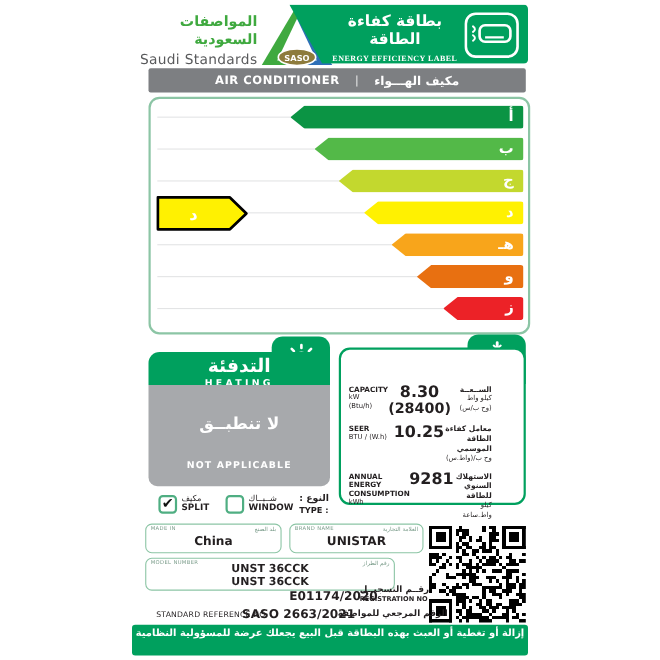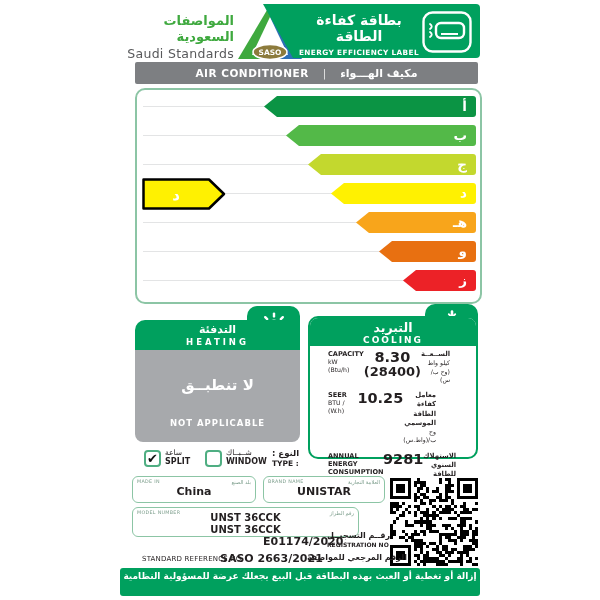--- a/index.html
+++ b/index.html
@@ -17,21 +17,21 @@
   
   .hdr{position:absolute;left:0;top:0;width:360px;height:54px;}
   .hdr-green{position:absolute;left:130px;top:0;width:230px;height:54px;background:var(--green);
     clip-path:polygon(13px 0,100% 0,100% 100%,43px 100%);border-radius:0 4px 4px 0;}
   .org{position:absolute;left:0;top:9px;width:114px;text-align:right;line-height:1.25;}
   .org-ar{color:#3FA93F;font-weight:bold;font-size:13px;direction:rtl;}
   .org-en{color:#58595B;font-size:12.5px;letter-spacing:.3px;}
   .saso-logo{position:absolute;left:117px;top:0px;}
   .hdr-titles{position:absolute;left:178px;top:8px;width:122px;text-align:center;color:#fff;}
   .hdr-title-ar{font-weight:bold;font-size:14px;direction:rtl;}
-  .hdr-title-en{font-weight:bold;font-size:7.3px;letter-spacing:.4px;margin-top:4px;}
+  .hdr-title-en{font-weight:bold;font-size:7.3px;letter-spacing:.4px;margin-top:4px;font-family:Liberation Serif, serif;}
   .ac-chip{position:absolute;left:302px;top:7px;}
 
   
   .pbar{position:absolute;left:15px;top:58px;width:343px;height:22px;background:var(--graybar);
     border-radius:2px;display:flex;align-items:center;justify-content:center;gap:14px;color:#fff;}
   .pbar .en{font-weight:bold;font-size:10.5px;letter-spacing:.5px;}
   .pbar .dv{font-size:10px;opacity:.85;}
   .pbar .ar{font-weight:bold;font-size:11px;direction:rtl;}
 
   
@@ -42,37 +42,37 @@
   .rbar{position:absolute;right:0px;top:0;height:21px;
     clip-path:polygon(0 50%,13px 0,100% 0,100% 100%,13px 100%);border-radius:0 3px 3px 0;}
   .rletter{position:absolute;right:9px;top:2px;color:#fff;font-weight:bold;font-size:13.5px;direction:rtl;}
   #indicator{position:absolute;left:5px;}
 
   
   .heat-tab{position:absolute;left:127px;top:302px;width:53px;height:42px;background:var(--green);
     border-radius:10px 10px 0 0;display:flex;justify-content:center;padding-top:5px;}
   .heat-hdr{position:absolute;left:15px;top:316px;width:165px;height:30px;background:var(--green);
     border-radius:10px 0 0 0;color:#fff;text-align:center;padding-top:3px;box-sizing:border-box;}
-  .heat-hdr .ar{font-weight:bold;font-size:11px;direction:rtl;}
+  .heat-hdr .ar{font-weight:bold;font-size:17px;direction:rtl;}
   .heat-hdr .en{font-weight:bold;font-size:8.5px;letter-spacing:3px;margin-top:1px;}
   .heat-body{position:absolute;left:15px;top:346px;width:165px;height:92px;background:var(--nagray);
     border-radius:0 0 8px 8px;color:#fff;text-align:center;}
   .heat-body .ar{font-weight:bold;font-size:15px;direction:rtl;margin-top:26px;}
   .heat-body .en{font-weight:bold;font-size:8.5px;letter-spacing:1px;margin-top:24px;}
 
   
   .cool-tab{position:absolute;left:305px;top:300px;width:53px;height:40px;background:var(--green);
     border-radius:10px 10px 0 0;display:flex;justify-content:center;padding-top:5px;}
   .cool-box{position:absolute;left:188px;top:312px;width:170px;height:143px;background:#fff;
     border:2px solid var(--green);border-radius:10px;box-sizing:border-box;}
   .cool-hdr{position:absolute;left:0;top:0;width:166px;height:28px;background:var(--green);
     border-radius:8px 8px 0 0;color:#fff;text-align:center;padding-top:2px;box-sizing:border-box;}
   .cool-hdr .ar{font-weight:bold;font-size:12.5px;direction:rtl;}
   .cool-hdr .en{font-weight:bold;font-size:9px;letter-spacing:2px;}
-  .cool-rows{position:absolute;left:0;top:30px;width:144px;padding:2px 18px;box-sizing:border-box;}
+  .cool-rows{position:absolute;left:0;top:30px;width:144px;padding:2px 7px;box-sizing:border-box;}
   .cool-row{display:flex;align-items:flex-start;margin-bottom:7px;}
   .cr-en{width:55px;color:var(--ink);line-height:1.25;}
   .cr-en .b{display:block;font-weight:bold;font-size:6.6px;}
   .cr-en span{display:block;font-size:6.2px;}
   .cr-val{flex:1;text-align:center;color:var(--ink);line-height:1.05;}
   .cr-val .v1{display:block;font-weight:bold;font-size:14.5px;}
   .cr-val .v2{display:block;font-weight:bold;font-size:13px;}
   .cr-ar{width:58px;text-align:right;color:var(--ink);line-height:1.35;}
   .cr-ar .b{display:block;font-weight:bold;font-size:6.8px;}
   .cr-ar span{display:block;font-size:6.2px;}
@@ -241,24 +241,20 @@
       </g>
       <g stroke="#ffffff" stroke-width="1.8" stroke-linecap="round">
         <line x1="11.8" y1="5.2" x2="15" y2="8"></line>
           <line x1="18.2" y1="5.2" x2="15" y2="8"></line>
         <line x1="11.8" y1="24.8" x2="15" y2="22"></line>
           <line x1="18.2" y1="24.8" x2="15" y2="22"></line>
       </g>
     </svg>
   </div>
   <div class="cool-box">
-    <div class="cool-hdr">
-      <div class="ar">التبريد</div>
-      <div class="en">COOLING</div>
-    </div>
     <div class="cool-rows">
 
       <div class="cool-row">
         <div class="cr-en">
           <span class="b">CAPACITY</span>
           <span class="auto-hide">kW</span>
           <span class="auto-hide">(Btu/h)</span>
         </div>
         <div class="cr-val">
           <span class="v1">8.30</span>
@@ -305,21 +301,21 @@
         </div>
       </div>
 
     </div>
   </div>
 
   <div class="chk" style="left:24px;">
     <span>✔</span>
   </div>
   <div class="chk-lbl" style="left:45px;">
-    <span class="ar">ساعة</span>
+    <span class="ar">مكيف</span>
     <span class="en">SPLIT</span>
   </div>
   <div class="chk" style="left:85px;">
     <span></span>
   </div>
   <div class="chk-lbl" style="left:106px;">
     <span class="ar">شــبــاك</span>
     <span class="en">WINDOW</span>
   </div>
   <div class="type-lbl">

